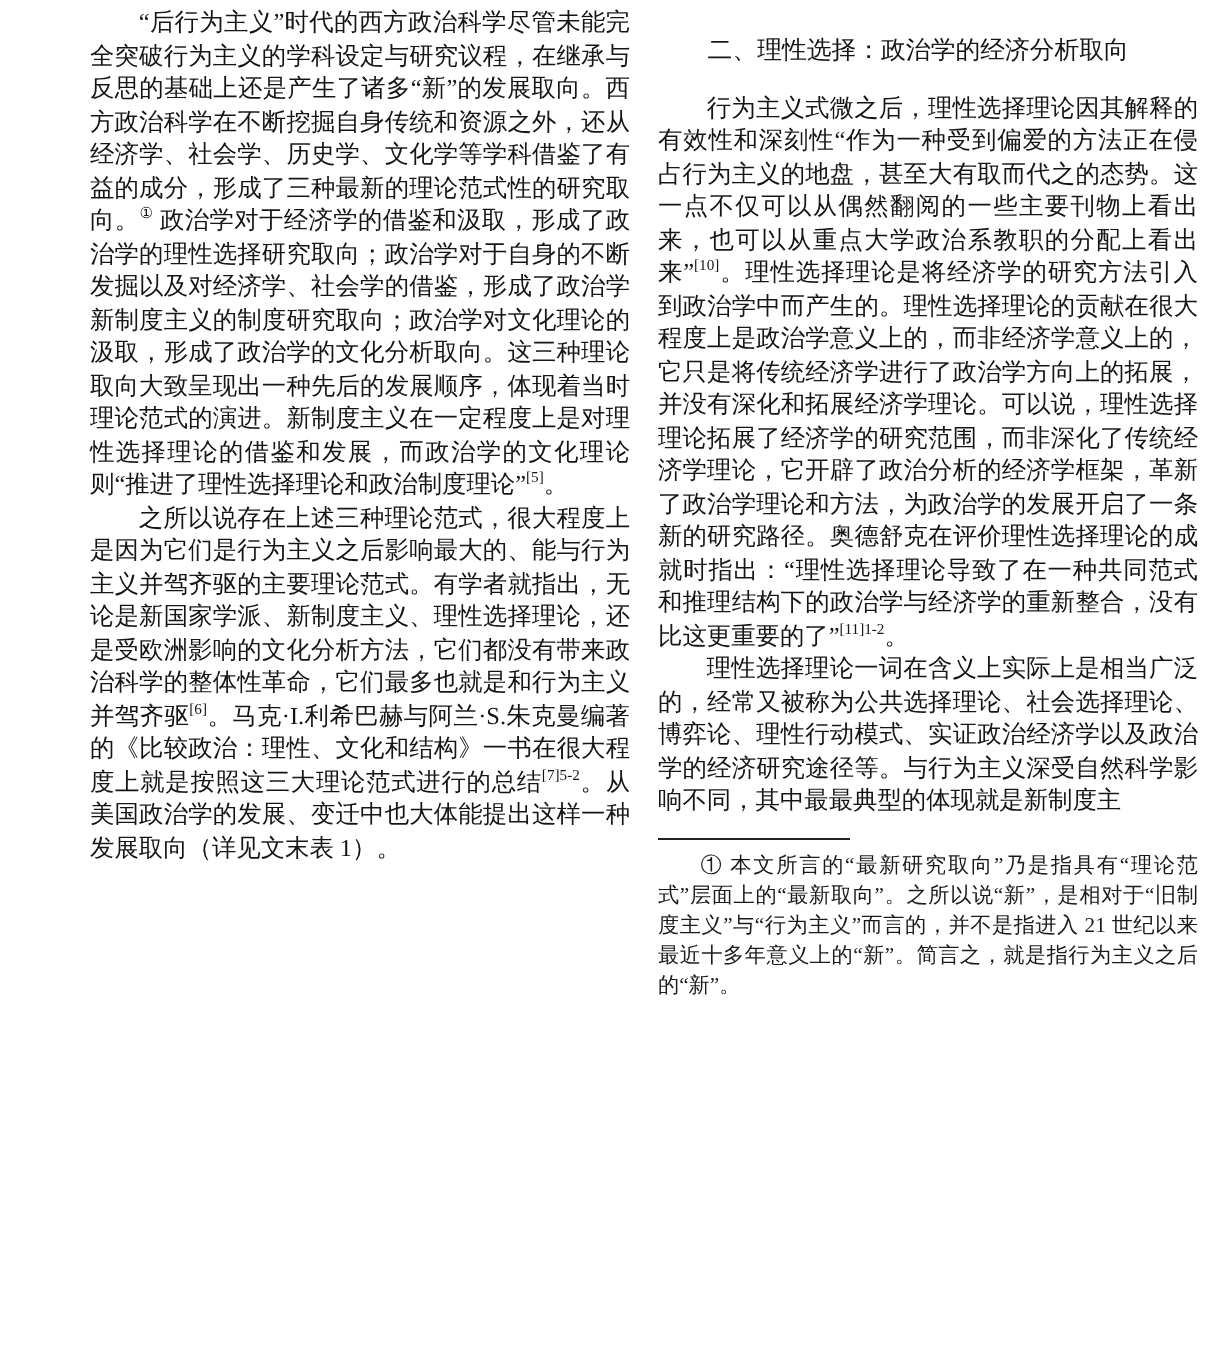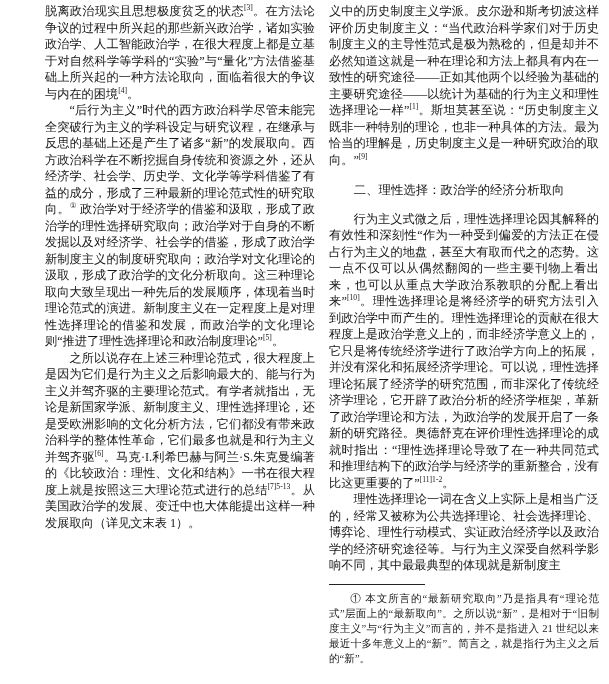--- a/index.html
+++ b/index.html
@@ -59,27 +59,25 @@
     color:#222;
     margin-top:27px;
   }
 </style>
 </head>
 <body>
 
 <div class="page">
   <div class="columns">
     <div class="column">
-        <p class="para">脱离政治现实且思想极度贫乏的状态<sup class="cite">[3]</sup>。在方法论争议的过程中所兴起的那些新兴政治学，诸如实验政治学、人工智能政治学，在很大程度上都是立基于对自然科学等学科的“实验”与“量化”方法借鉴基础上所兴起的一种方法论取向，面临着很大的争议与内在的困境<sup class="cite">[4]</sup>。</p>
         <p class="para indent">“后行为主义”时代的西方政治科学尽管未能完全突破行为主义的学科设定与研究议程，在继承与反思的基础上还是产生了诸多“新”的发展取向。西方政治科学在不断挖掘自身传统和资源之外，还从经济学、社会学、历史学、文化学等学科借鉴了有益的成分，形成了三种最新的理论范式性的研究取向。<sup class="cite">①</sup> 政治学对于经济学的借鉴和汲取，形成了政治学的理性选择研究取向；政治学对于自身的不断发掘以及对经济学、社会学的借鉴，形成了政治学新制度主义的制度研究取向；政治学对文化理论的汲取，形成了政治学的文化分析取向。这三种理论取向大致呈现出一种先后的发展顺序，体现着当时理论范式的演进。新制度主义在一定程度上是对理性选择理论的借鉴和发展，而政治学的文化理论则“推进了理性选择理论和政治制度理论”<sup class="cite">[5]</sup>。</p>
-        <p class="para indent">之所以说存在上述三种理论范式，很大程度上是因为它们是行为主义之后影响最大的、能与行为主义并驾齐驱的主要理论范式。有学者就指出，无论是新国家学派、新制度主义、理性选择理论，还是受欧洲影响的文化分析方法，它们都没有带来政治科学的整体性革命，它们最多也就是和行为主义并驾齐驱<sup class="cite">[6]</sup>。马克·I.利希巴赫与阿兰·S.朱克曼编著的《比较政治：理性、文化和结构》一书在很大程度上就是按照这三大理论范式进行的总结<sup class="cite">[7]5-13</sup>。从美国政治学的发展、变迁中也大体能提出这样一种发展取向（详见文末表 1）。</p>
+        <p class="para indent">之所以说存在上述三种理论范式，很大程度上是因为它们是行为主义之后影响最大的、能与行为主义并驾齐驱的主要理论范式。有学者就指出，无论是新国家学派、新制度主义、理性选择理论，还是受欧洲影响的文化分析方法，它们都没有带来政治科学的整体性革命，它们最多也就是和行为主义并驾齐驱<sup class="cite">[6]</sup>。马克·I.利希巴赫与阿兰·S.朱克曼编著的《比较政治：理性、文化和结构》一书在很大程度上就是按照这三大理论范式进行的总结<sup class="cite">[7]5-2</sup>。从美国政治学的发展、变迁中也大体能提出这样一种发展取向（详见文末表 1）。</p>
       </div>
     <div class="column">
       <div>
-          <p class="para">义中的历史制度主义学派。皮尔逊和斯考切波这样评价历史制度主义：“当代政治科学家们对于历史制度主义的主导性范式是极为熟稔的，但是却并不必然知道这就是一种在理论和方法上都具有内在一致性的研究途径——正如其他两个以经验为基础的主要研究途径——以统计为基础的行为主义和理性选择理论一样”<sup class="cite">[1]</sup>。斯坦莫甚至说：“历史制度主义既非一种特别的理论，也非一种具体的方法。最为恰当的理解是，历史制度主义是一种研究政治的取向。”<sup class="cite">[9]</sup></p>
           <h3 class="heading">二、理性选择：政治学的经济分析取向</h3>
           <p class="para indent">行为主义式微之后，理性选择理论因其解释的有效性和深刻性“作为一种受到偏爱的方法正在侵占行为主义的地盘，甚至大有取而代之的态势。这一点不仅可以从偶然翻阅的一些主要刊物上看出来，也可以从重点大学政治系教职的分配上看出来”<sup class="cite">[10]</sup>。理性选择理论是将经济学的研究方法引入到政治学中而产生的。理性选择理论的贡献在很大程度上是政治学意义上的，而非经济学意义上的，它只是将传统经济学进行了政治学方向上的拓展，并没有深化和拓展经济学理论。可以说，理性选择理论拓展了经济学的研究范围，而非深化了传统经济学理论，它开辟了政治分析的经济学框架，革新了政治学理论和方法，为政治学的发展开启了一条新的研究路径。奥德舒克在评价理性选择理论的成就时指出：“理性选择理论导致了在一种共同范式和推理结构下的政治学与经济学的重新整合，没有比这更重要的了”<sup class="cite">[11]1-2</sup>。</p>
           <p class="para indent">理性选择理论一词在含义上实际上是相当广泛的，经常又被称为公共选择理论、社会选择理论、博弈论、理性行动模式、实证政治经济学以及政治学的经济研究途径等。与行为主义深受自然科学影响不同，其中最最典型的体现就是新制度主</p>
         </div>
       <div class="footnote-sep"></div>
       <p class="footnote">① 本文所言的“最新研究取向”乃是指具有“理论范式”层面上的“最新取向”。之所以说“新”，是相对于“旧制度主义”与“行为主义”而言的，并不是指进入 21 世纪以来最近十多年意义上的“新”。简言之，就是指行为主义之后的“新”。</p>
     </div>
   </div>
   <div class="page-number">- 55 -</div>
 </div>

